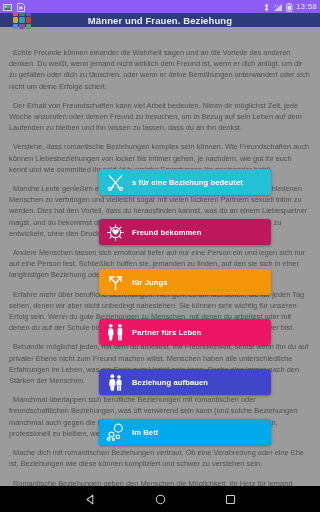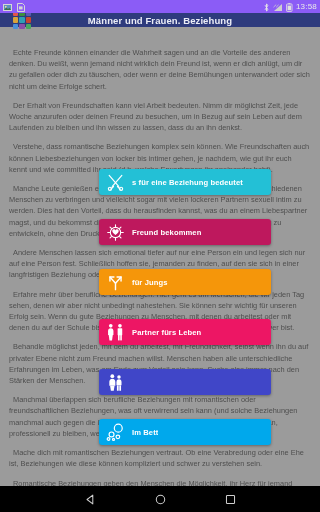--- a/index.html
+++ b/index.html
@@ -212,20 +212,21 @@
         <svg viewBox="0 0 24 24" fill="#ffffff">
           <circle cx="8" cy="4" r="2.4"></circle>
           <path d="M8 7.2 C5.4 7.2 4.2 9 4.2 11.4 L4.2 16 L11.8 16 L11.8 11.4 C11.8 9 10.6 7.2 8 7.2 Z"></path>
           <path d="M5.2 16 L6.2 22.4 L9.8 22.4 L10.8 16 Z"></path>
           <circle cx="16.4" cy="5" r="2.2"></circle>
           <path d="M16.4 8 C14.2 8 13.2 9.6 13.2 11.6 L13.2 15.6 L19.6 15.6 L19.6 11.6 C19.6 9.6 18.6 8 16.4 8 Z"></path>
           <rect x="13.8" y="15.6" width="2.2" height="6.8"></rect>
             <rect x="16.8" y="15.6" width="2.2" height="6.8"></rect>
         </svg>
       </span>
+      <span class="card-label">Beziehung aufbauen</span>
     </div>
 
     <div class="card" style="background:#00a8ec">
       <span class="card-ico">
         <svg viewBox="0 0 24 24" fill="none" stroke="#ffffff" stroke-width="1.5">
           <circle cx="15.5" cy="6.5" r="5"></circle>
           <circle cx="7" cy="14.5" r="3.1"></circle>
           <circle cx="15" cy="17.5" r="2.3"></circle>
           <circle cx="3.2" cy="20.2" r="1.7"></circle>
           <circle cx="9.5" cy="20.8" r="1.3"></circle>

